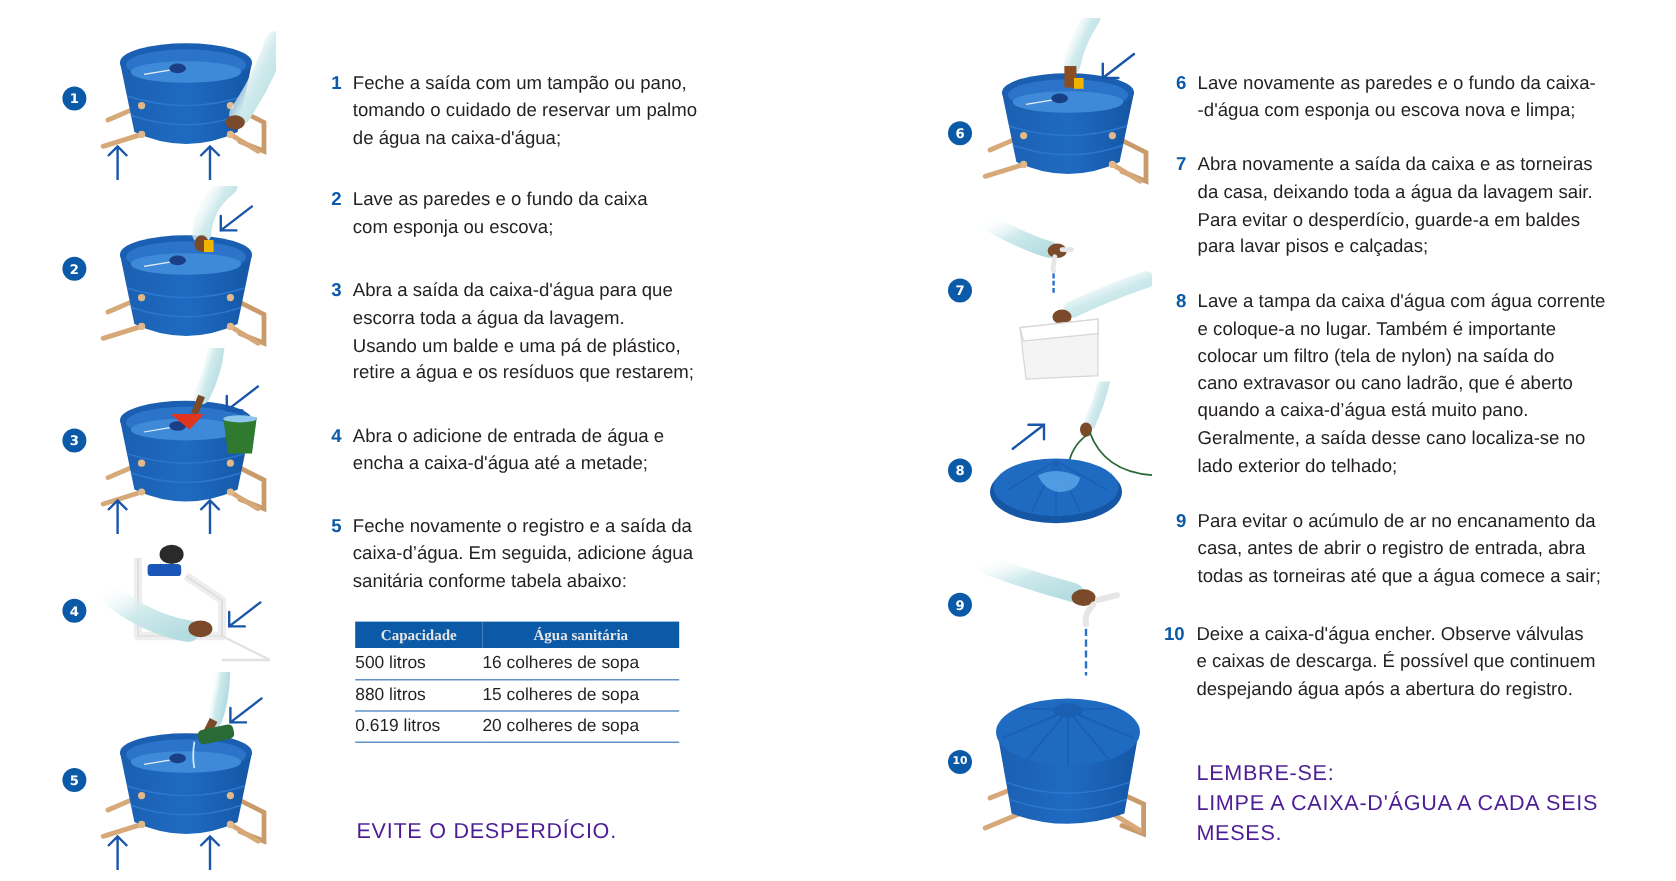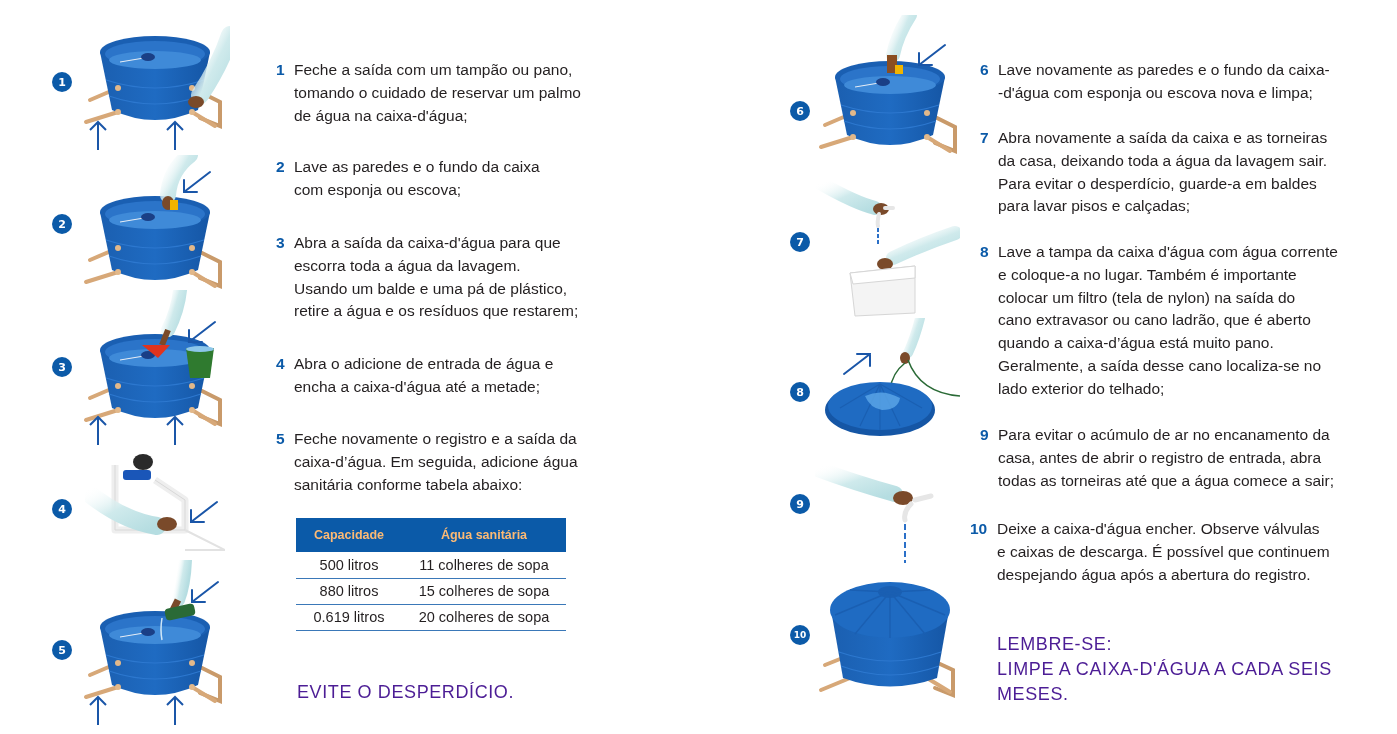--- a/index.html
+++ b/index.html
@@ -29,25 +29,25 @@
   .callout {
     position: absolute; color: #4c1d95; font-size: 18px; letter-spacing: 0.6px;
     line-height: 25px; white-space: pre-line;
   }
 
   table.dose {
     position: absolute; left: 296px; top: 518px; width: 270px;
     border-collapse: collapse; font-size: 14.5px;
   }
   table.dose th {
-    background: #0b5aa8; color: #fdba74; font-weight: bold; font-size: 12.5px;
-    height: 34px; text-align: center;
+    background: #0b5aa8; color: #e5e5e5; font-weight: bold; font-size: 12.5px;
+    height: 22px; text-align: center; font-family: Liberation Serif, serif;
   }
   table.dose td {
-    height: 26px; text-align: center; border-bottom: 1.5px solid #3a78b8;
+    height: 26px; text-align: left; border-bottom: 1.5px solid #3a78b8;
     color: #231f20;
   }
   table.dose th:first-child, table.dose td:first-child { width: 106px; }
 </style>
 </head>
 <body>
 
 <svg width="0" height="0" style="position:absolute">
   <defs>
     <linearGradient id="sleeveGrad" x1="0" y1="0" x2="1" y2="1">
@@ -178,21 +178,21 @@
 <table class="dose">
   <thead>
     <tr>
       <th>Capacidade</th>
       <th>Água sanitária</th>
     </tr>
   </thead>
   <tbody>
     <tr>
       <td>500 litros</td>
-      <td>11 colheres de sopa</td>
+      <td>16 colheres de sopa</td>
     </tr>
     <tr>
       <td>880 litros</td>
       <td>15 colheres de sopa</td>
     </tr>
     <tr>
       <td>0.619 litros</td>
       <td>20 colheres de sopa</td>
     </tr>
   </tbody>

